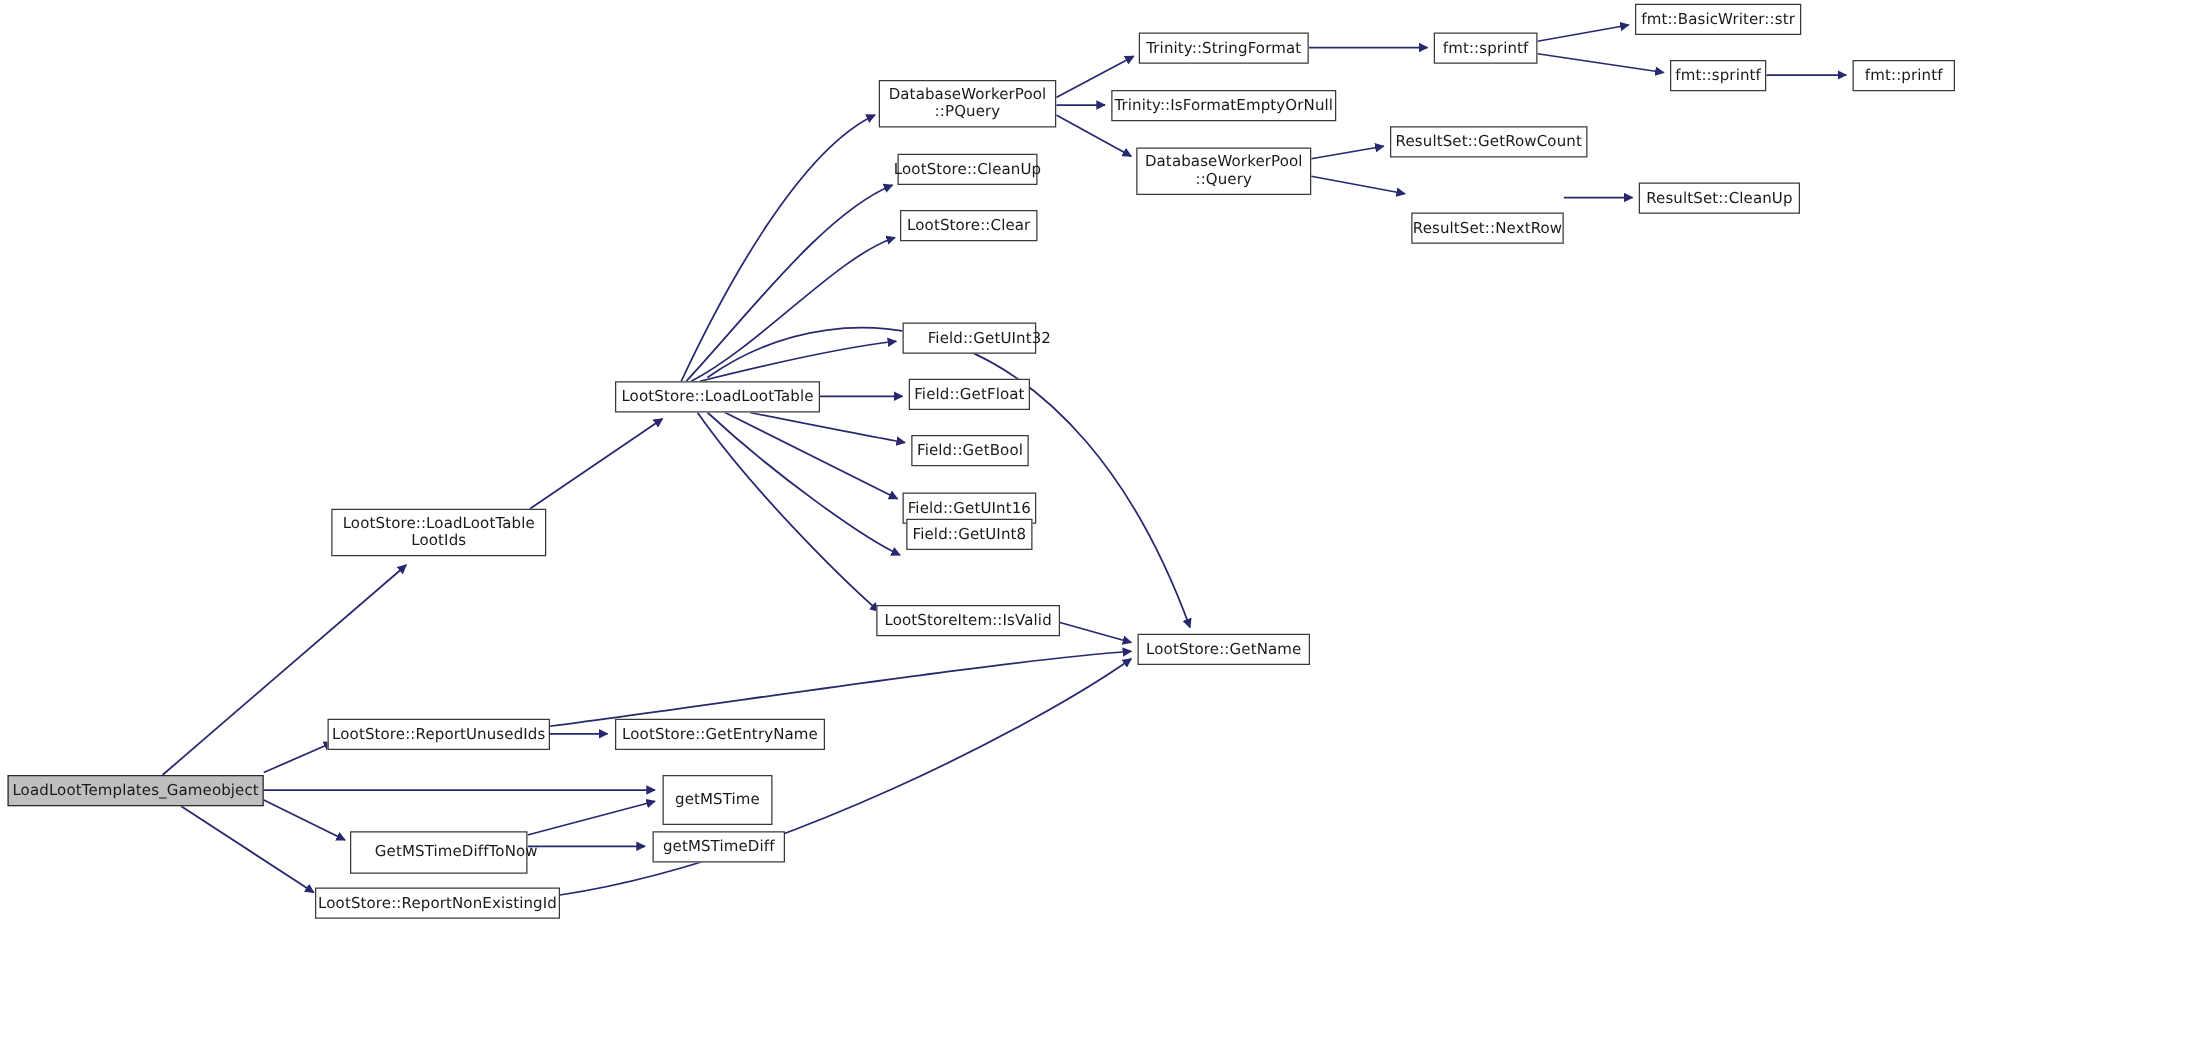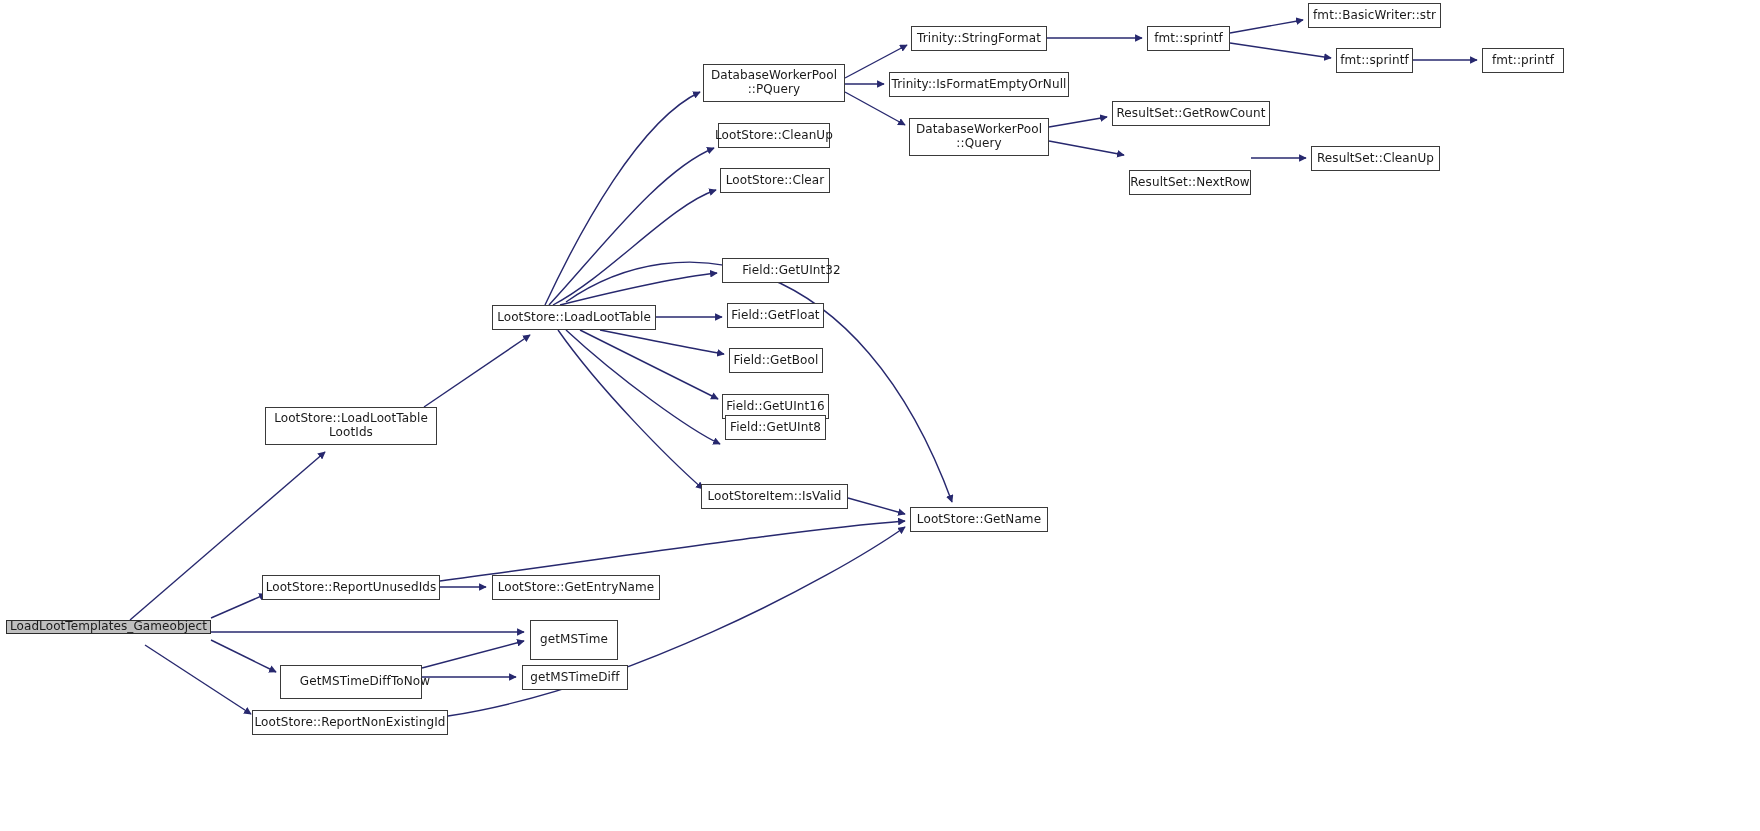--- a/index.html
+++ b/index.html
@@ -87,21 +87,21 @@
         <path d="M 1047,38 L 1142,38" fill="none" stroke="#27286e" stroke-width="1.4" marker-end="url(#arrow)"></path>
         <path d="M 1049,127 L 1107,117" fill="none" stroke="#27286e" stroke-width="1.4" marker-end="url(#arrow)"></path>
         <path d="M 1049,141 L 1124,155" fill="none" stroke="#27286e" stroke-width="1.4" marker-end="url(#arrow)"></path>
         <path d="M 1251,158 L 1306,158" fill="none" stroke="#27286e" stroke-width="1.4" marker-end="url(#arrow)"></path>
         <path d="M 1230,33 L 1303,20" fill="none" stroke="#27286e" stroke-width="1.4" marker-end="url(#arrow)"></path>
         <path d="M 1230,43 L 1331,58" fill="none" stroke="#27286e" stroke-width="1.4" marker-end="url(#arrow)"></path>
         <path d="M 1413,60 L 1477,60" fill="none" stroke="#27286e" stroke-width="1.4" marker-end="url(#arrow)"></path>
       </g>
   </svg>
   <div id="nodes-group">
-      <div class="node root" style="left: 6px; top: 620px; width: 205px; height: 14px;"><span class="lbl">LoadLootTemplates_Gameobject</span></div>
+      <div class="node root" style="left: 6px; top: 620px; width: 205px; height: 25px;"><span class="lbl">LoadLootTemplates_Gameobject</span></div>
       <div class="node" style="left: 265px; top: 407px; width: 172px; height: 38px;"><span class="lbl">LootStore::LoadLootTable
 LootIds</span></div>
       <div class="node" style="left: 262px; top: 575px; width: 178px; height: 25px;"><span class="lbl">LootStore::ReportUnusedIds</span></div>
       <div class="node" style="left: 280px; top: 665px; width: 142px; height: 34px; padding-left: 28px;"><span class="lbl">GetMSTimeDiffToNow</span></div>
       <div class="node" style="left: 252px; top: 710px; width: 196px; height: 25px;"><span class="lbl">LootStore::ReportNonExistingId</span></div>
       <div class="node" style="left: 492px; top: 305px; width: 164px; height: 25px;"><span class="lbl">LootStore::LoadLootTable</span></div>
       <div class="node" style="left: 492px; top: 575px; width: 168px; height: 25px;"><span class="lbl">LootStore::GetEntryName</span></div>
       <div class="node" style="left: 530px; top: 620px; width: 88px; height: 40px;"><span class="lbl">getMSTime</span></div>
       <div class="node" style="left: 522px; top: 665px; width: 106px; height: 25px;"><span class="lbl">getMSTimeDiff</span></div>
       <div class="node" style="left: 703px; top: 64px; width: 142px; height: 38px;"><span class="lbl">DatabaseWorkerPool

